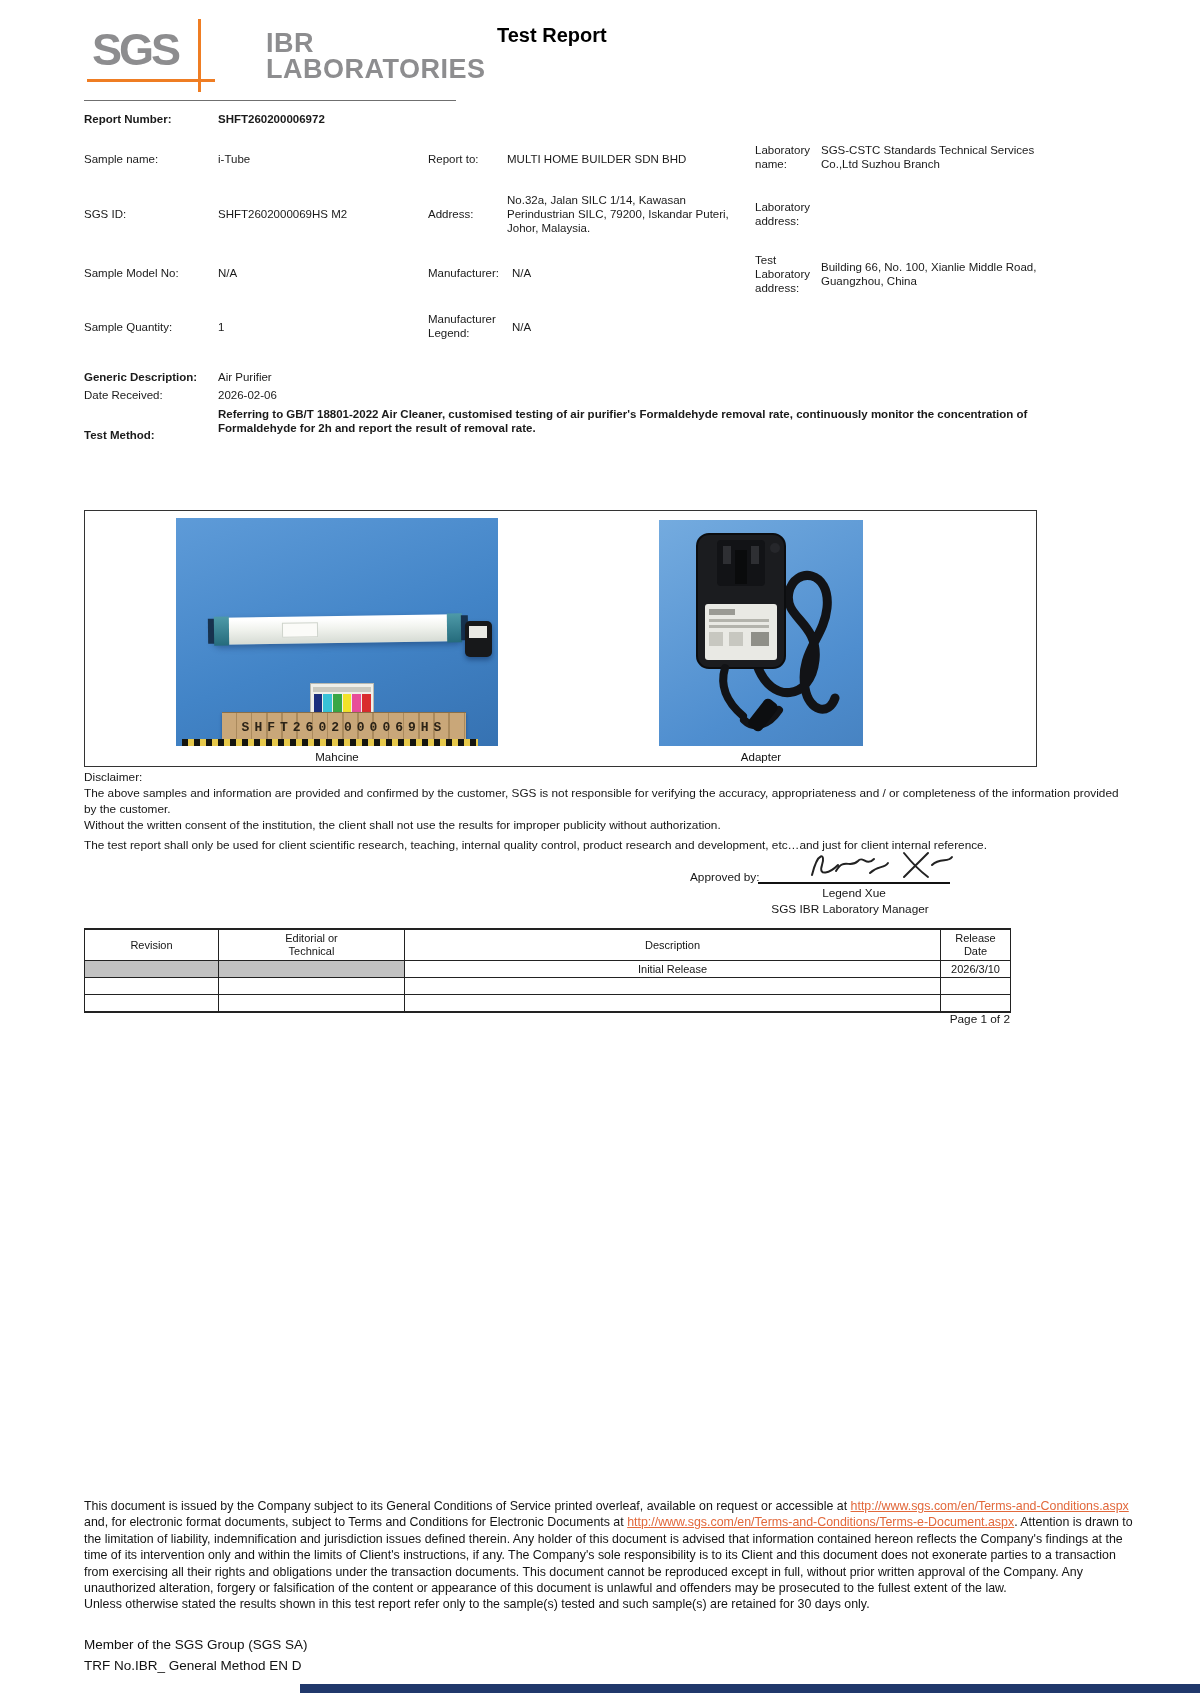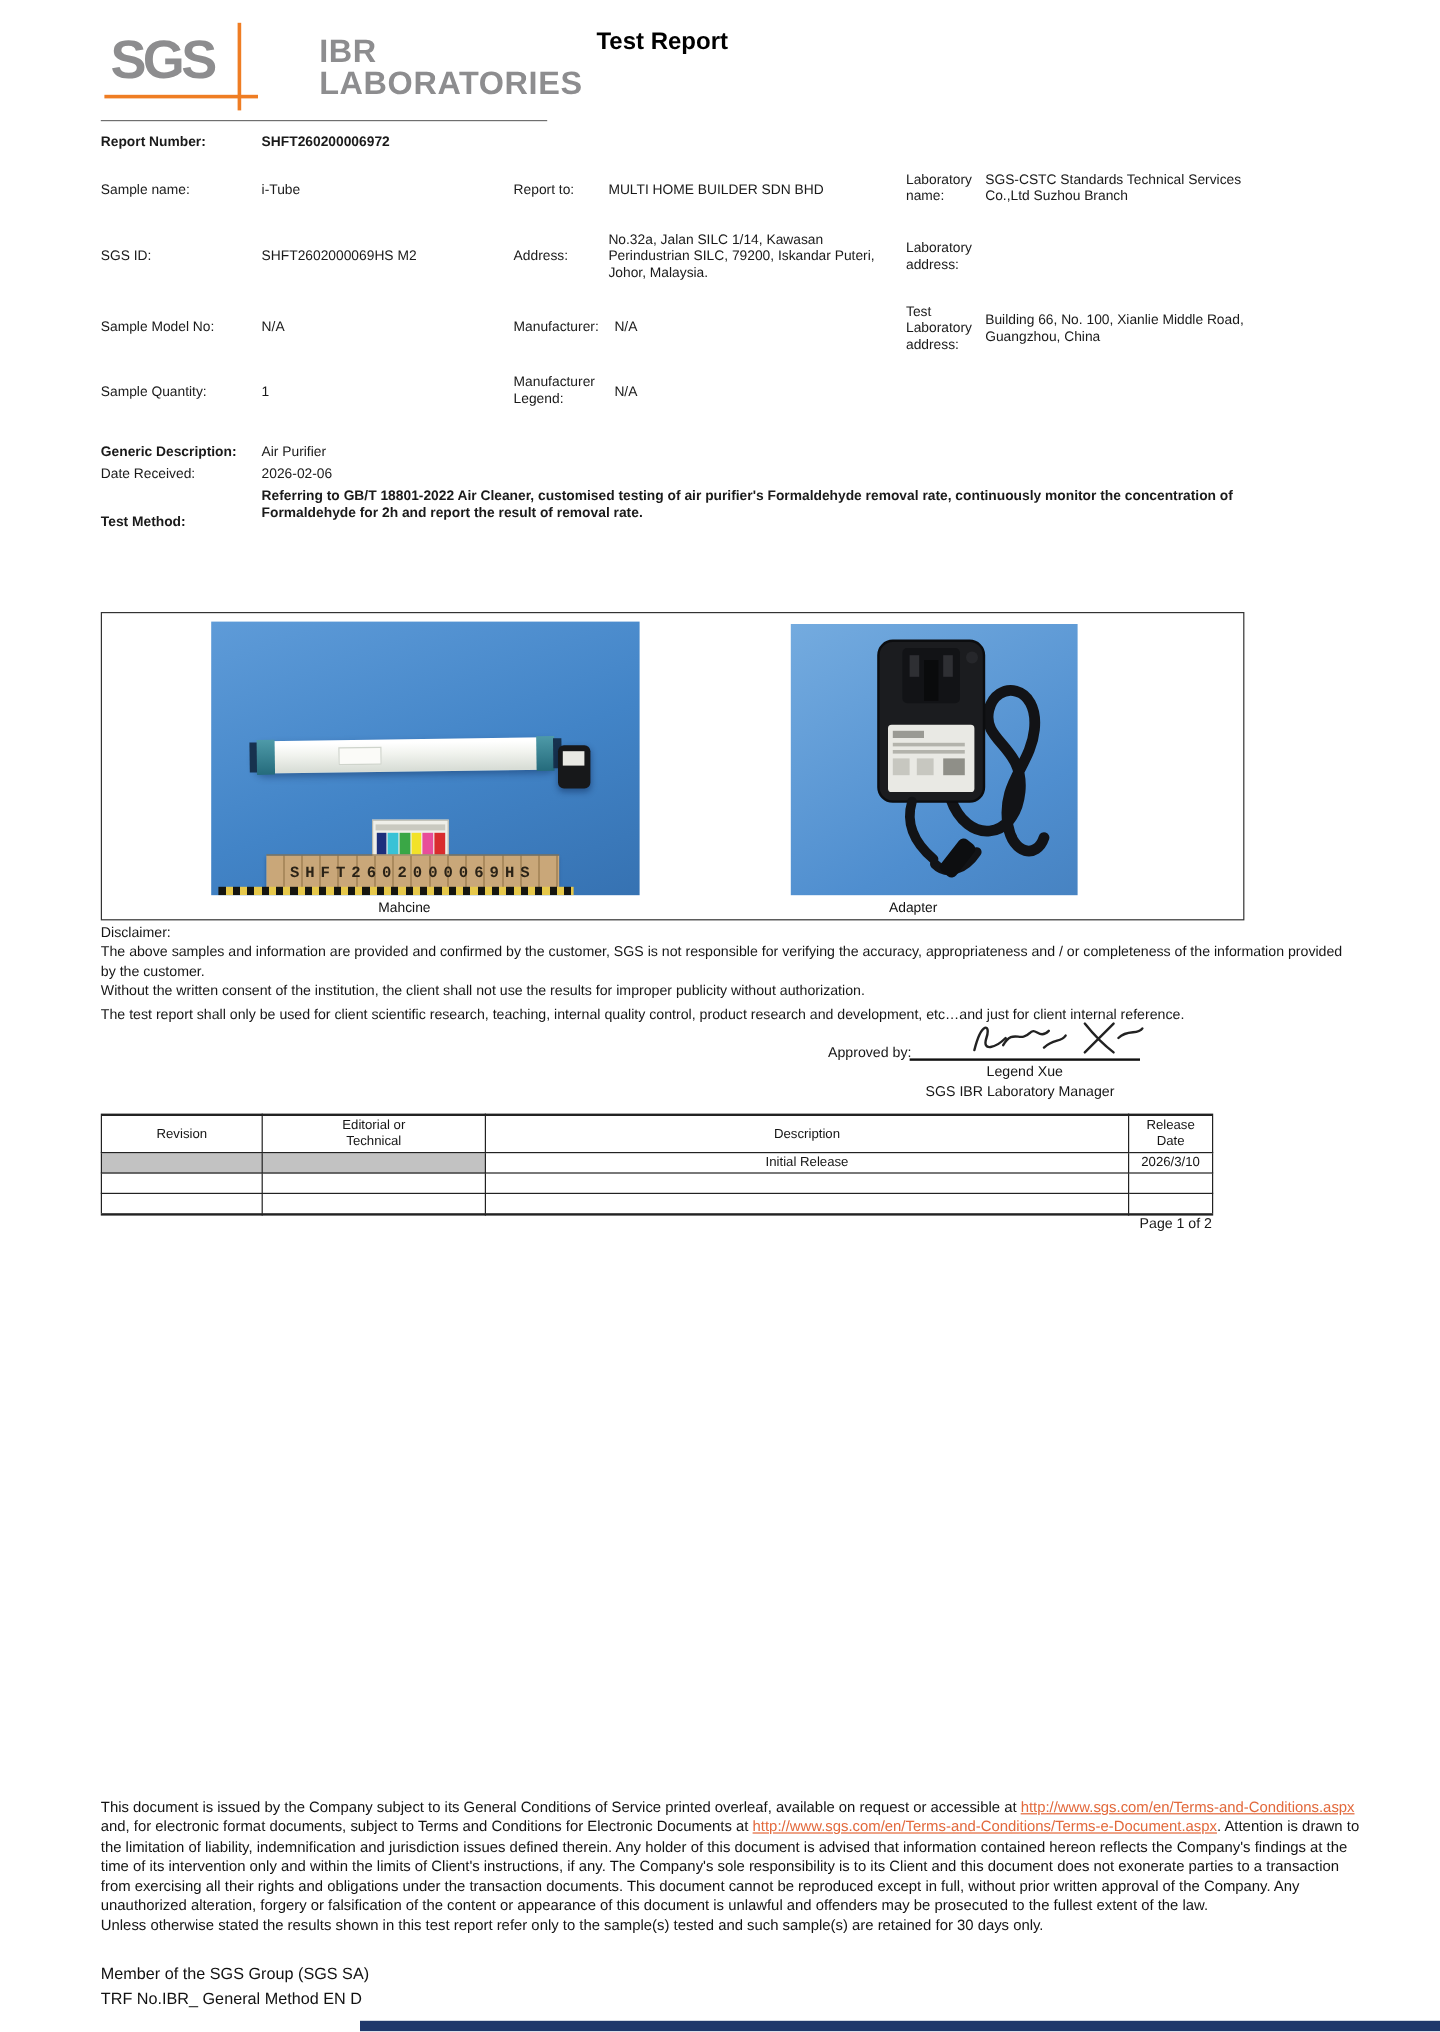--- a/index.html
+++ b/index.html
@@ -10,21 +10,21 @@
   .b{font-weight:bold;}
   
   .sgs-text{font-size:45px;font-weight:bold;color:#8d8d8f;letter-spacing:-3px;line-height:1;}
   .ibr-text{font-size:27px;font-weight:bold;color:#8d8d8f;line-height:1;letter-spacing:.5px;}
   .orange-v{width:3px;background:#ef7d23;}
   .orange-h{height:3px;background:#ef7d23;}
   .logo-underline{height:1px;background:#6f6f6f;}
   .report-title{font-size:20px;font-weight:bold;color:#000;}
   
   .photo-frame{border:1px solid #333;background:#fff;}
-  .photo{overflow:hidden;padding-left:35px;}
+  .photo{overflow:hidden;}
   .photo-machine{background:linear-gradient(160deg,#5e9bd8 0%,#4284c7 55%,#3672b2 100%);}
   .photo-adapter{background:linear-gradient(150deg,#74abdf 0%,#4f8ecf 70%,#4783c2 100%);}
   .caption{font-size:11.5px;color:#111;text-align:center;}
   .tube{position:absolute;height:27px;border-radius:9px;background:linear-gradient(#ffffff 10%,#f1f3ee 45%,#d8ddd6 95%);box-shadow:0 3px 6px rgba(0,20,60,.35);transform:rotate(-0.8deg);}
   .tube-cap{position:absolute;top:-1px;height:29px;width:15px;background:linear-gradient(#4e9aa8,#256b7c);}
   .tube-tip{position:absolute;top:1px;height:25px;width:7px;background:#17324e;}
   .tube-sticker{position:absolute;top:6px;left:70px;width:34px;height:13px;background:#fbfbf8;border:1px solid #cfd4cc;}
   .mini-adapter{position:absolute;width:27px;height:36px;background:#17181a;border-radius:5px;box-shadow:0 3px 5px rgba(0,20,60,.4);}
   .mini-adapter-label{position:absolute;left:4px;top:5px;width:18px;height:12px;background:#e9e9e4;}
   .color-card{position:absolute;width:64px;height:34px;background:#efefe9;border:1px solid #b9b9b0;padding:3px 2px 2px 2px;box-sizing:border-box;}

